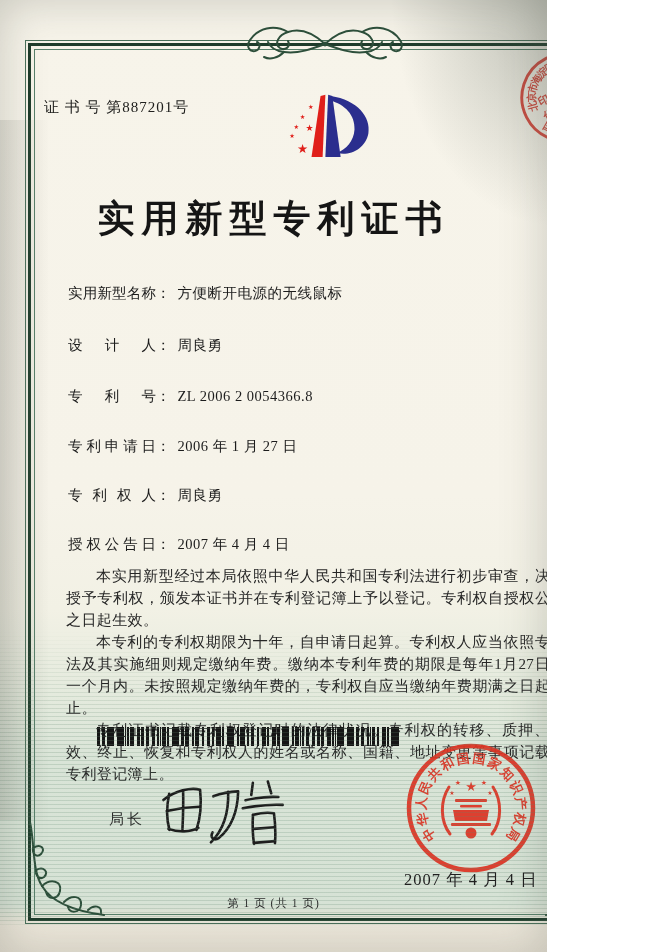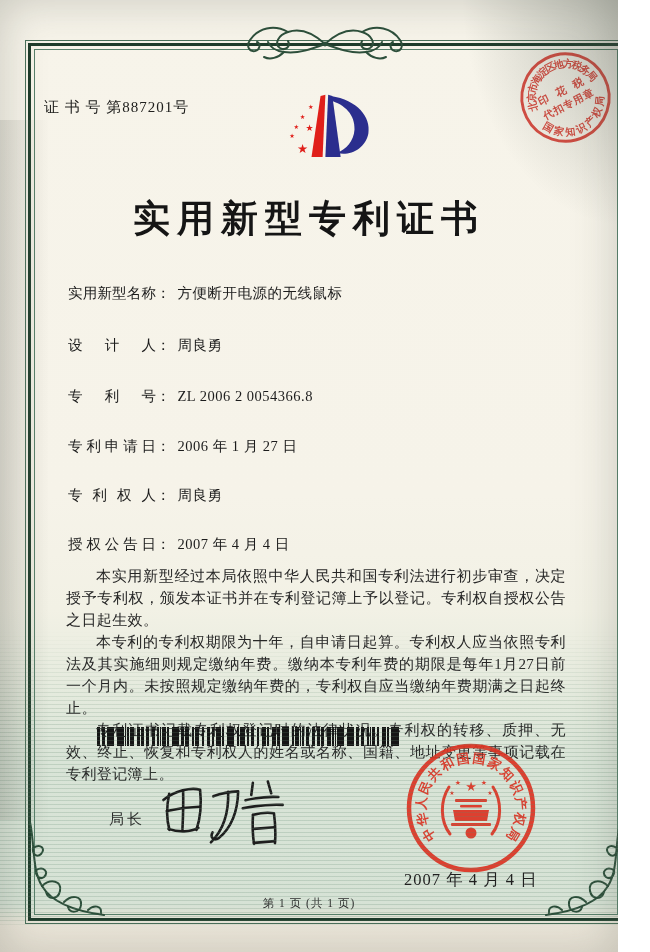--- a/index.html
+++ b/index.html
@@ -1,18 +1,18 @@
 <!DOCTYPE html>
 <html><head>
 <meta charset="utf-8">
 <style>
   html,body{margin:0;padding:0;}
   body{font-family:"Liberation Serif","DejaVu Serif",serif;}
   #cert{
-    position:relative; width:618px; height:952px; overflow:hidden;
+    position:relative; width:547px; height:952px; overflow:hidden;
     background:
       linear-gradient(180deg,#f7f4ea 0%,#f6f3e9 52%,#f2f1e5 64%,#e4eadd 73%,#d9e4d7 80%,#d6e2d5 95%,#ece7da 97.2%,#efe9dc 100%);
     color:#1d1d1d;
   }
   
   .guilloche{
     position:absolute; inset:0; pointer-events:none;
     background:repeating-linear-gradient(180deg, rgba(96,136,110,.22) 0 1px, rgba(96,136,110,0) 1px 4px);
     -webkit-mask-image:linear-gradient(180deg, transparent 0 66%, #000 76%, #000 96.5%, transparent 97.5%);
             mask-image:linear-gradient(180deg, transparent 0 66%, #000 76%, #000 96.5%, transparent 97.5%);

